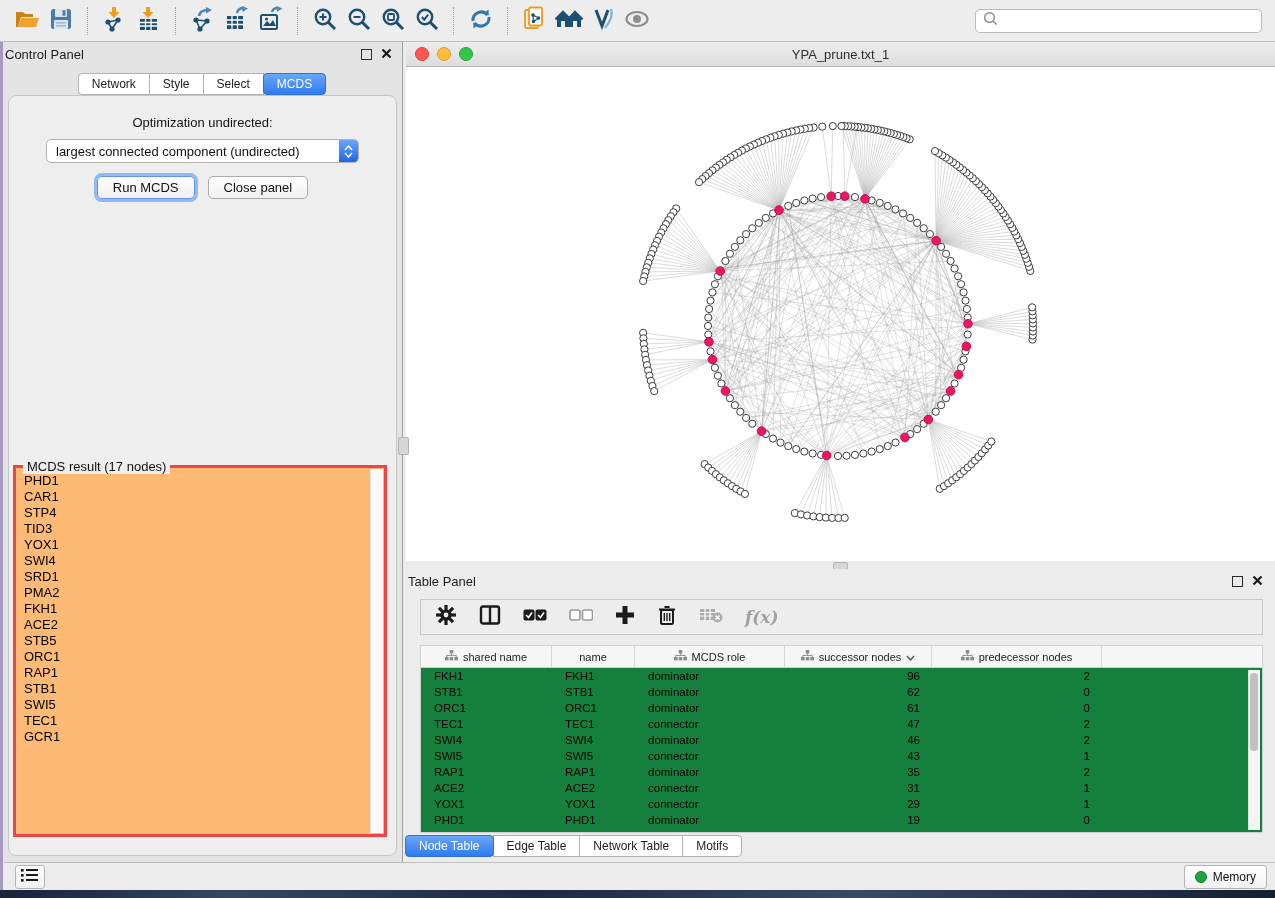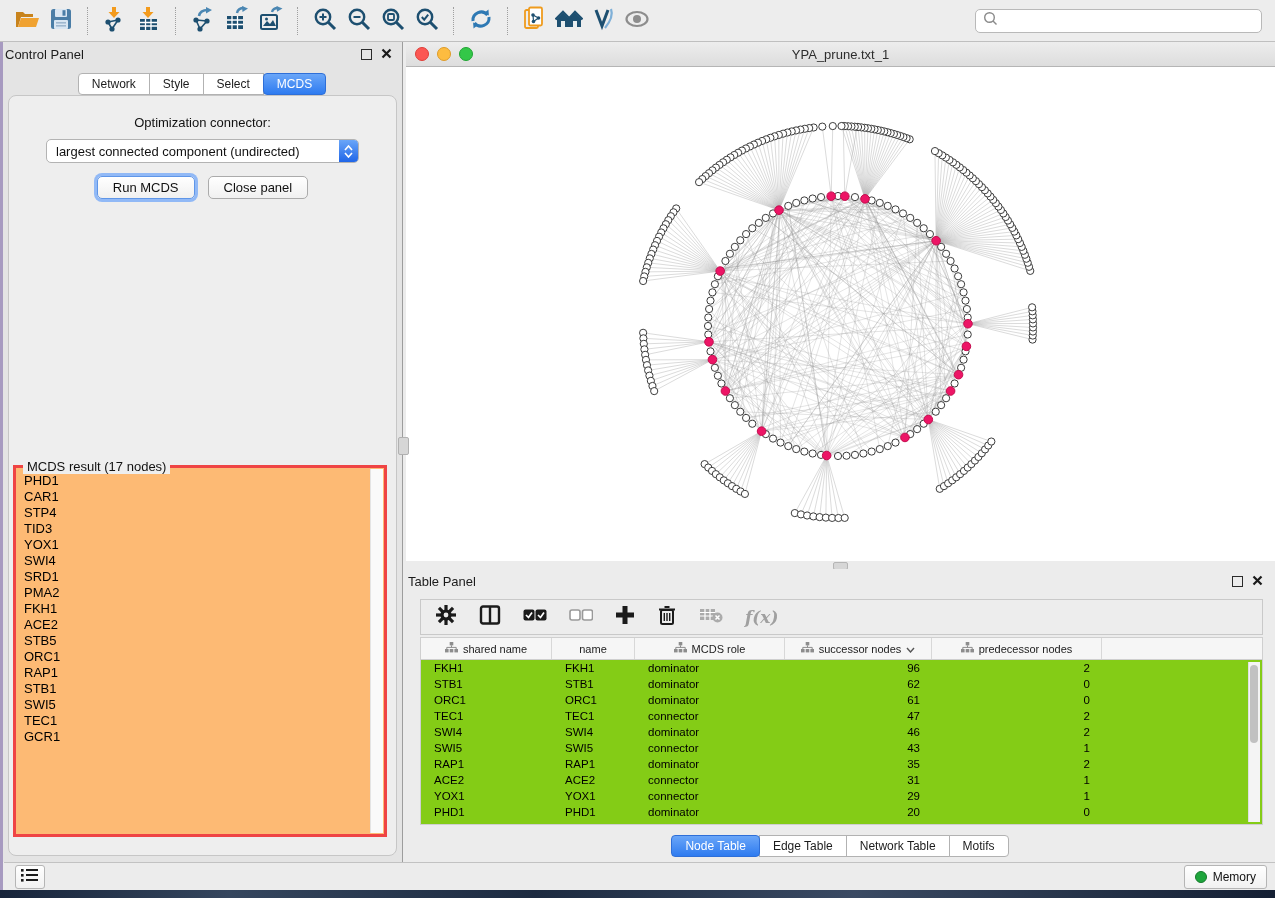--- a/index.html
+++ b/index.html
@@ -60,34 +60,34 @@
   .net-canvas{height:494px;background:#fff;position:relative;overflow:hidden;}
   .h-splitter{height:8px;background:#ececec;position:relative;}
   .h-splitter .handle{position:absolute;left:427px;top:1px;width:13px;height:6px;background:#d6d6d6;
                       border:1px solid #b5b5b5;border-radius:2px;}
   
   .table-panel{position:relative;height:294px;background:#ececec;}
   .tp-toolbar{position:absolute;left:14px;right:12px;top:30px;height:36px;background:#ededed;
               border:1px solid #c9c9c9;display:flex;align-items:center;gap:22px;padding-left:14px;box-sizing:border-box;}
   .tp-tool{display:flex;align-items:center;justify-content:center;font-weight:bold;}
   .fx-label{font-family:"DejaVu Serif",serif;font-style:italic;font-size:17px;color:#a0a0a0;}
-  .grid-wrap{position:absolute;left:14px;right:12px;top:68px;height:188px;background:#84cc16;
+  .grid-wrap{position:absolute;left:14px;right:12px;top:76px;height:188px;background:#15803d;
              border:1px solid #cfcfcf;box-sizing:border-box;overflow:hidden;}
   .grid-head{display:flex;height:21px;background:#f6f6f6;border-bottom:1px solid #cfcfcf;}
   .gh-cell{display:flex;align-items:center;justify-content:center;gap:5px;font-size:11px;color:#222;
            border-right:1px solid #d8d8d8;box-sizing:border-box;overflow:hidden;}
   .grid-body{position:relative;}
   .grid-row{display:flex;height:16px;align-items:center;}
   .gb-cell{font-size:11.5px;color:#000;box-sizing:border-box;white-space:nowrap;overflow:hidden;}
   .gb-left{text-align:left;padding-left:13px;}
   .gb-right{text-align:right;padding-right:12px;}
   .tbl-scroll{position:absolute;top:24px;bottom:2px;right:2px;width:11px;background:#f4f4f4;
               border-left:1px solid #e0e0e0;}
   .tbl-thumb{position:absolute;top:3px;left:1px;width:8px;height:78px;background:#c1c1c1;border-radius:4px;}
-  .tp-tabs{position:absolute;left:0;right:0;top:266px;display:flex;justify-content:center;}
+  .tp-tabs{position:absolute;left:0;right:0;top:266px;display:flex;justify-content:flex-start;}
   
   .status-bar{position:absolute;left:4px;top:862px;width:1275px;height:28px;background:#ececec;
               border-top:1px solid #c2c2c2;display:flex;align-items:center;box-sizing:border-box;}
   .list-btn{width:28px;height:22px;margin-left:11px;background:linear-gradient(#fff,#f1f1f1);
             border:1px solid #b5b5b5;border-radius:3px;display:flex;align-items:center;justify-content:center;}
   .mem-btn{margin-left:auto;margin-right:12px;height:22px;background:linear-gradient(#fff,#f1f1f1);
            border:1px solid #b5b5b5;border-radius:3px;display:flex;align-items:center;gap:6px;
            padding:0 10px;font-size:12px;color:#111;}
   .mem-dot{width:10px;height:10px;border-radius:50%;background:#1ea53c;border:1px solid #157a2c;}
   .wallpaper-bottom{position:absolute;left:0;top:890px;width:1275px;height:8px;
@@ -253,21 +253,21 @@
             </svg></span>
       </span>
     </div>
     <div class="cp-tabs" id="cp-tabs">
         <div class="seg-tab first">Network</div>
         <div class="seg-tab">Style</div>
         <div class="seg-tab">Select</div>
         <div class="seg-tab last sel">MCDS</div>
       </div>
     <div class="cp-inner">
-      <div class="opt-label">Optimization connector:</div>
+      <div class="opt-label">Optimization undirected:</div>
       <div class="dropdown">
         <span class="dd-text">largest connected component (undirected)</span>
         <span class="dd-stepper">
           <svg width="9" height="6" viewBox="0 0 9 6">
               <path d="M1 5l3.5-4L8 5" fill="none" stroke="#fff" stroke-width="1.6"></path>
             </svg>
           <svg width="9" height="6" viewBox="0 0 9 6">
               <path d="M1 1l3.5 4L8 1" fill="none" stroke="#fff" stroke-width="1.6"></path>
             </svg>
         </span>
@@ -1211,21 +1211,21 @@
               <div class="gb-cell gb-left" style="width: 131px;">YOX1</div>
               <div class="gb-cell gb-left" style="width: 83px;">YOX1</div>
               <div class="gb-cell gb-left" style="width: 150px;">connector</div>
               <div class="gb-cell gb-right" style="width: 147px;">29</div>
               <div class="gb-cell gb-right" style="width: 170px;">1</div>
             </div>
             <div class="grid-row">
               <div class="gb-cell gb-left" style="width: 131px;">PHD1</div>
               <div class="gb-cell gb-left" style="width: 83px;">PHD1</div>
               <div class="gb-cell gb-left" style="width: 150px;">dominator</div>
-              <div class="gb-cell gb-right" style="width: 147px;">20</div>
+              <div class="gb-cell gb-right" style="width: 147px;">19</div>
               <div class="gb-cell gb-right" style="width: 170px;">0</div>
             </div>
           </div>
         <div class="tbl-scroll">
             <div class="tbl-thumb"></div>
           </div>
       </div>
       <div class="tp-tabs" id="tp-tabs">
           <div class="seg-tab first sel">Node Table</div>
           <div class="seg-tab">Edge Table</div>

